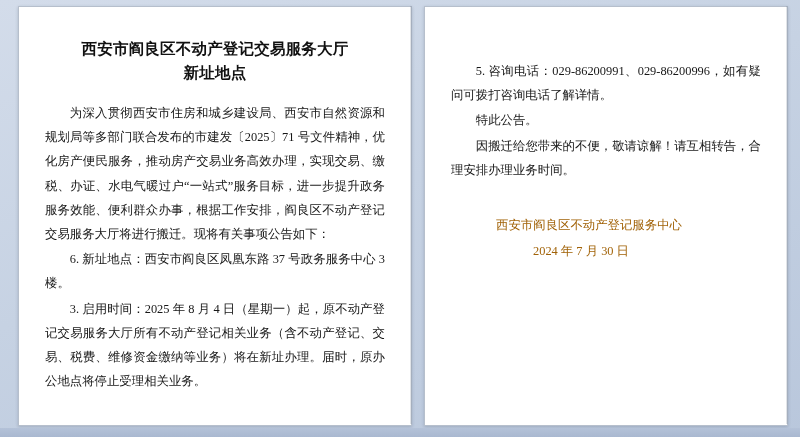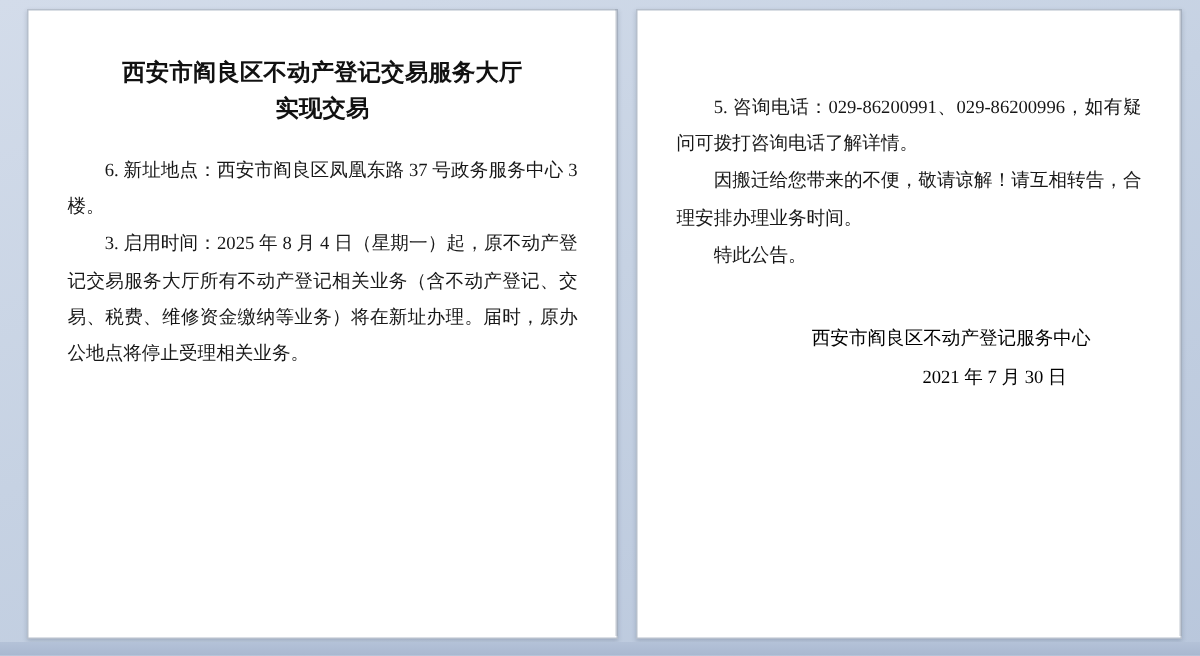--- a/index.html
+++ b/index.html
@@ -66,22 +66,22 @@
     text-indent: 2em;
     margin: 0 0 1px 0;
   }
   .right-top-pad {
     height: 20px;
   }
   .signature {
     margin-top: 30px;
     font-size: 12.4px;
     line-height: 2.1;
-    color: #000000;
-    text-align: right;
+    color: #a16207;
+    text-align: center;
     padding-right: 34px;
   }
   .sig-line {
     display: block;
   }
   .sig-date {
     display: block;
     padding-right: 16px;
   }
   .page-shadow-edge {
@@ -104,41 +104,42 @@
 </style>
 </head>
 <body>
 
 <div id="page">
 
   <div class="sheet sheet-left">
     <div class="sheet-inner">
       <div class="doc-title">
         <span>西安市阎良区不动产登记交易服务大厅</span>
-        <span class="line2">实现交易</span>
+        <span class="line2">新址地点</span>
       </div>
       <div class="body-text">
+        <p class="para">为深入贯彻西安市住房和城乡建设局、西安市自然资源和规划局等多部门联合发布的市建发〔2025〕71 号文件精神，优化房产便民服务，推动房产交易业务高效办理，实现交易、缴税、办证、水电气暖过户“一站式”服务目标，进一步提升政务服务效能、便利群众办事，根据工作安排，阎良区不动产登记交易服务大厅将进行搬迁。现将有关事项公告如下：</p>
         <p class="para">6. 新址地点：西安市阎良区凤凰东路 37 号政务服务中心 3 楼。</p>
         <p class="para">3. 启用时间：2025 年 8 月 4 日（星期一）起，原不动产登记交易服务大厅所有不动产登记相关业务（含不动产登记、交易、税费、维修资金缴纳等业务）将在新址办理。届时，原办公地点将停止受理相关业务。</p>
 
       </div>
     </div>
   </div>
 
   <div class="sheet sheet-right">
     <div class="sheet-inner">
       <div class="right-top-pad"></div>
       <div class="body-text">
         <p class="para">5. 咨询电话：029-86200991、029-86200996，如有疑问可拨打咨询电话了解详情。</p>
+        <p class="para">特此公告。</p>
         <p class="para">因搬迁给您带来的不便，敬请谅解！请互相转告，合理安排办理业务时间。</p>
-        <p class="para">特此公告。</p>
       </div>
       <div class="signature">
         <span class="sig-line">西安市阎良区不动产登记服务中心</span>
-        <span class="sig-date">2021 年 7 月 30 日</span>
+        <span class="sig-date">2024 年 7 月 30 日</span>
       </div>
     </div>
   </div>
 
   <div class="page-shadow-edge edge-left"></div>
   <div class="page-shadow-edge edge-right"></div>
   <div class="bottom-strip"></div>
 
 </div>
 

